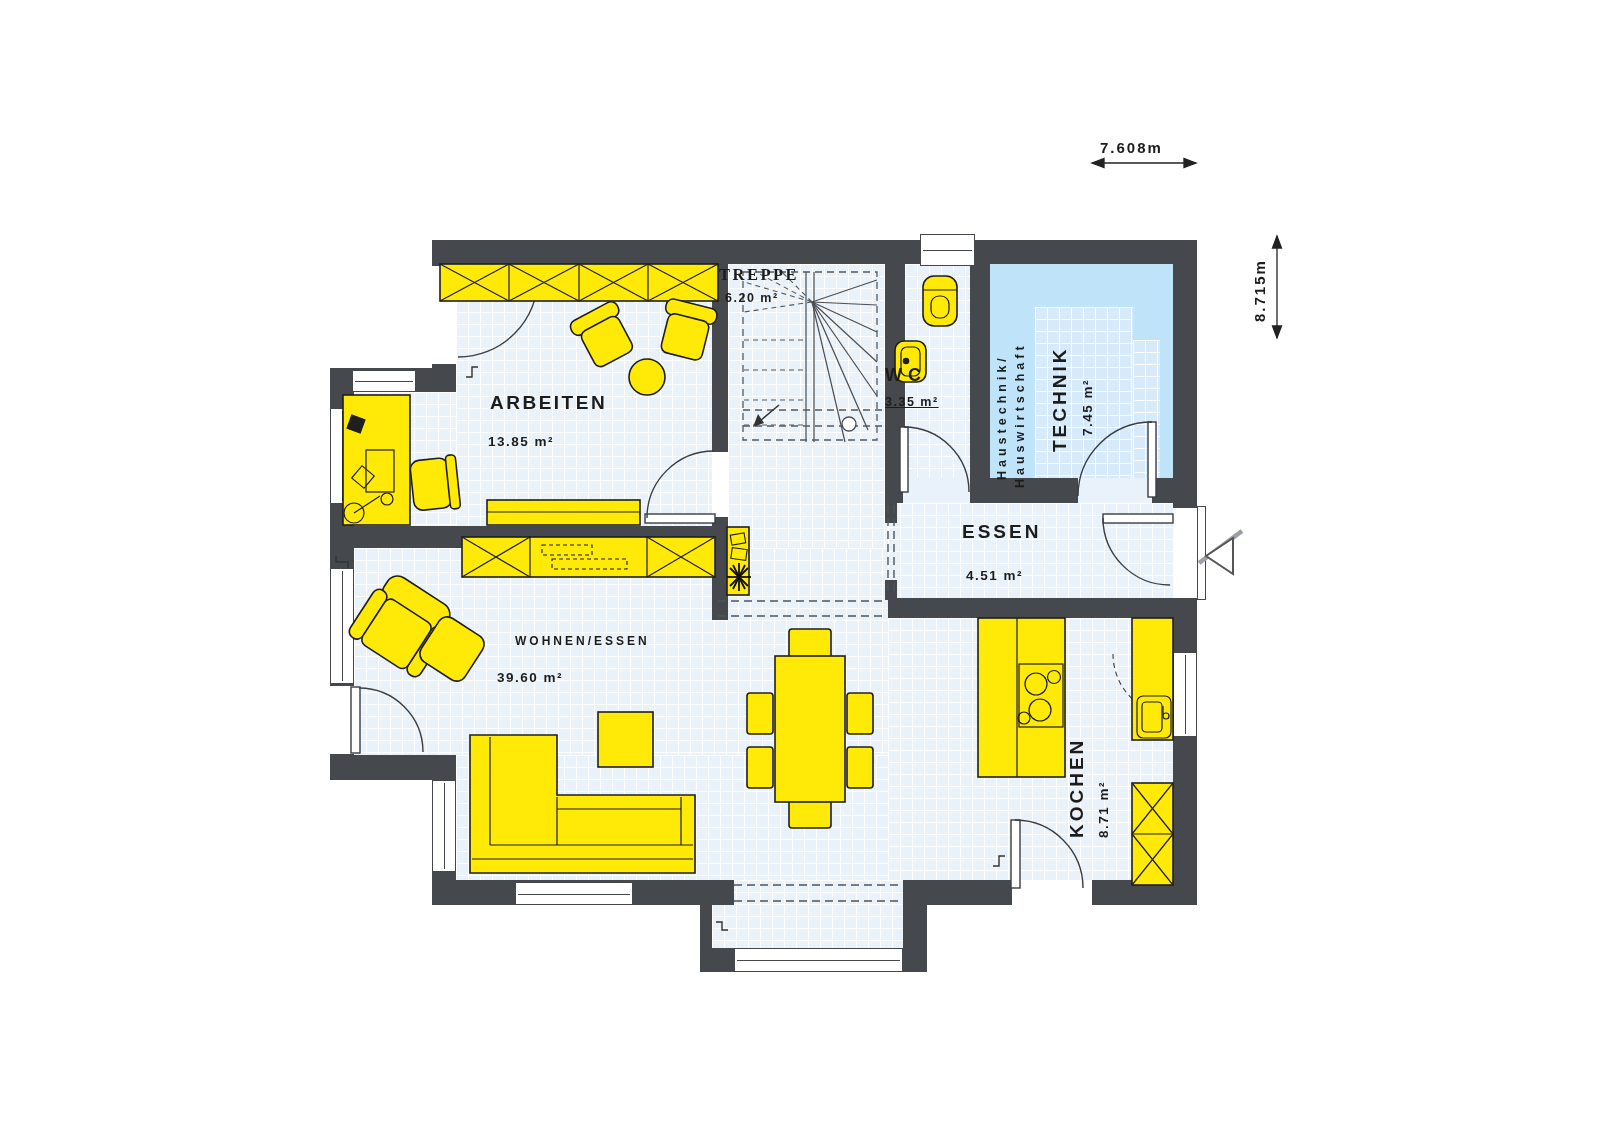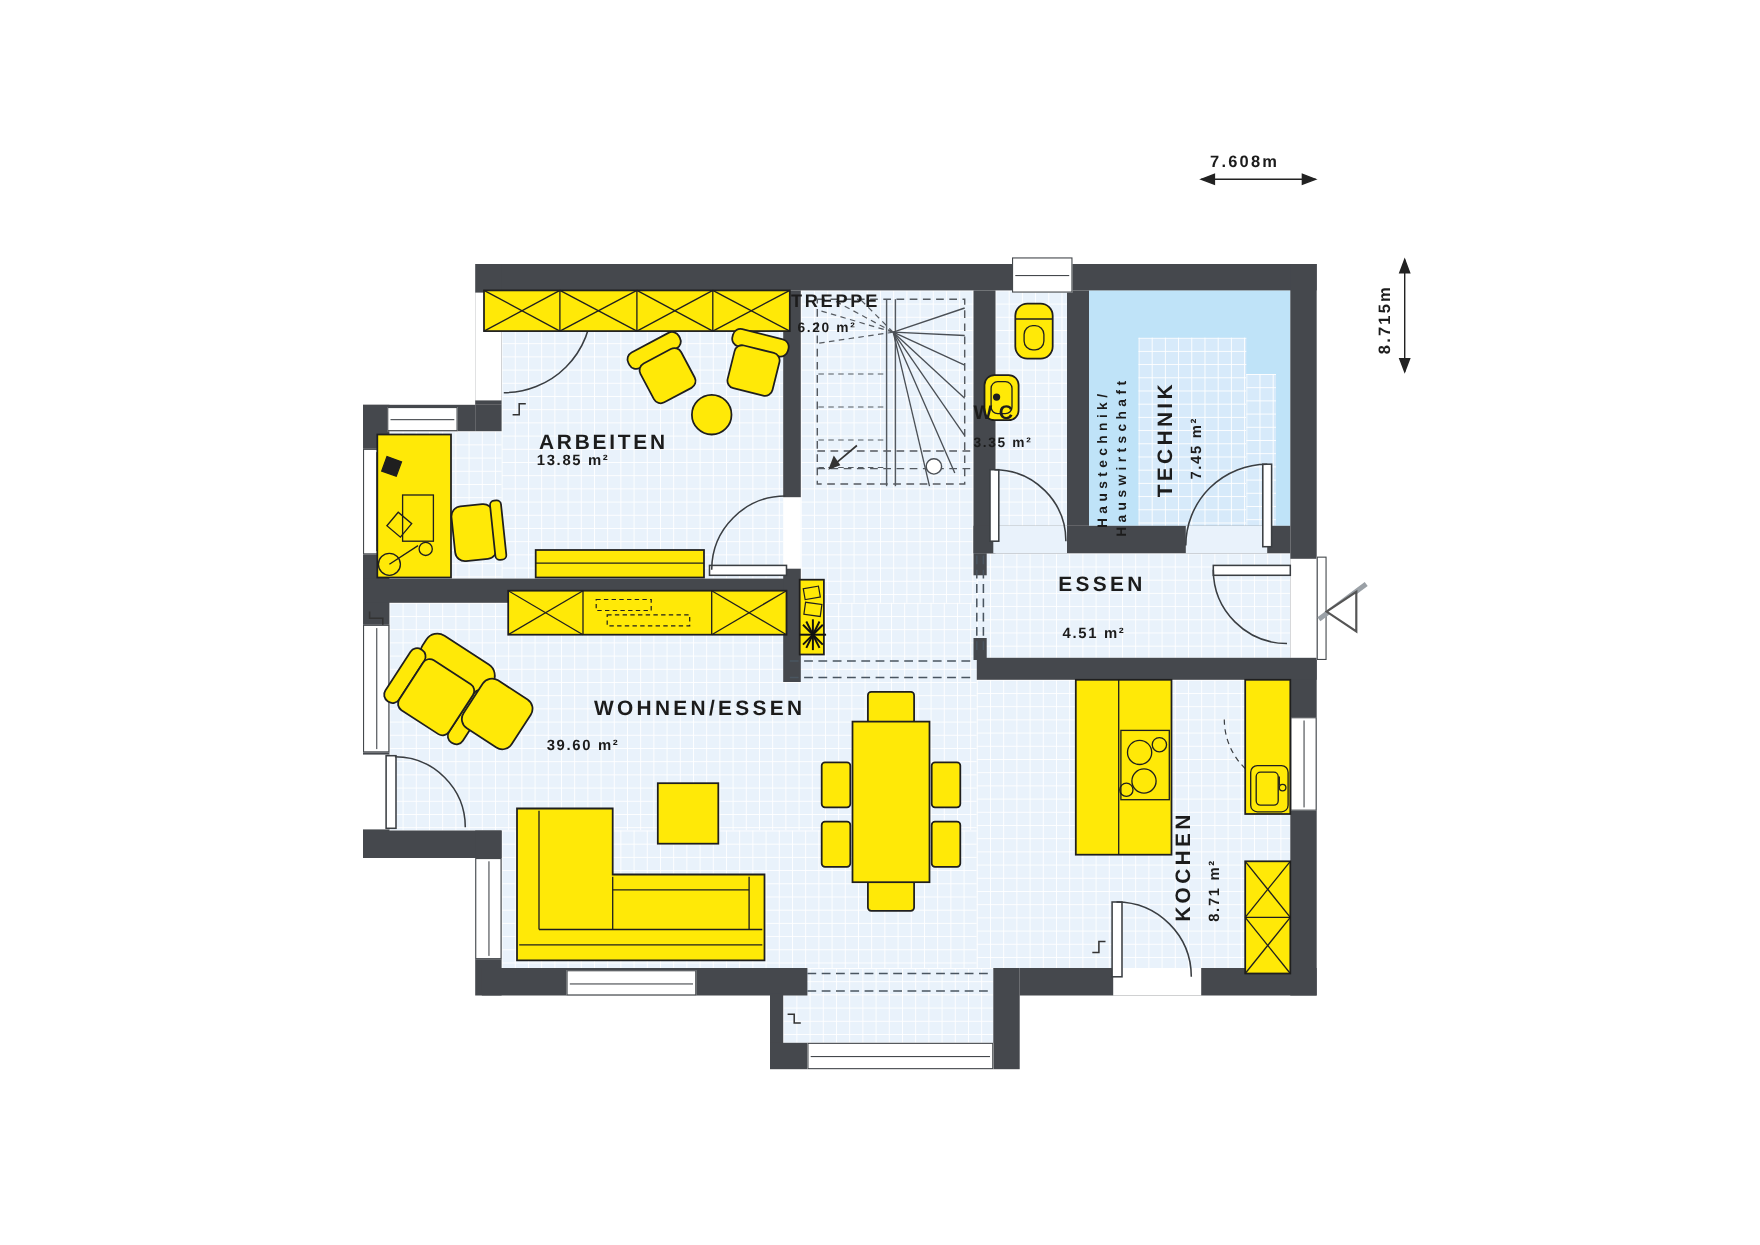--- a/index.html
+++ b/index.html
@@ -340,37 +340,37 @@
 
     <g stroke="#333" stroke-width="1.4" fill="none">
       <polyline points="466,377 472,377 472,367 478,367"></polyline>
       <polyline points="336,556 336,562 348,562 348,568"></polyline>
       <polyline points="993,866 999,866 999,856 1005,856"></polyline>
       <polyline points="716,922 722,922 722,930 728,930"></polyline>
     </g>
   </svg>
 
   <div class="lbl room-name" style="left:490px;top:392px;letter-spacing:2.5px;">ARBEITEN</div>
-  <div class="lbl room-area" style="left:488px;top:411px;text-align:right;">13.85 m²</div>
-
-  <div class="lbl room-name" style="left:719px;top:265px;font-size:16.5px;letter-spacing:2.5px;">TREPPE</div>
+  <div class="lbl room-area" style="left:488px;top:434px;text-align:right;">13.85 m²</div>
+
+  <div class="lbl room-name" style="left:719px;top:265px;font-size:16.5px;letter-spacing:2.5px;font-family:Liberation Serif, serif;">TREPPE</div>
   <div class="lbl room-area" style="left:725px;top:291px;font-size:12.5px;">6.20 m²</div>
 
   <div class="lbl room-name" style="left:885px;top:365px;font-size:18px;letter-spacing:6px;">WC</div>
-  <div class="lbl room-area" style="left:885px;top:395px;font-size:12.5px;">3.35 m²</div>
+  <div class="lbl room-area" style="left:885px;top:395px;font-size:12.5px;text-decoration:underline;">3.35 m²</div>
 
   <div class="lbl room-name vlabel" style="left:1049px;top:452px;">TECHNIK</div>
   <div class="lbl room-area vlabel" style="left:1080px;top:436px;">7.45 m²</div>
   <div class="lbl vlabel" style="left:995px;top:480px;font-size:12.5px;letter-spacing:4px;font-weight:bold;">Haustechnik/</div>
   <div class="lbl vlabel" style="left:1013px;top:488px;font-size:12.5px;letter-spacing:4px;font-weight:bold;">Hauswirtschaft</div>
 
   <div class="lbl room-name" style="left:962px;top:521px;">ESSEN</div>
   <div class="lbl room-area" style="left:966px;top:553px;margin-top:15px;">4.51 m²</div>
 
-  <div class="lbl room-name" style="left:496px;top:634px;font-size:19px;letter-spacing:3px;padding-left:44px;">WOHNEN/ESSEN</div>
+  <div class="lbl room-name" style="left:471px;top:634px;font-size:12px;letter-spacing:3px;padding-left:44px;">WOHNEN/ESSEN</div>
   <div class="lbl room-area" style="left:497px;top:670px;">39.60 m²</div>
 
   <div class="lbl room-name vlabel" style="left:1066px;top:838px;">KOCHEN</div>
   <div class="lbl room-area vlabel" style="left:1096px;top:838px;">8.71 m²</div>
 
   <div class="lbl dim" style="left:1100px;top:139px;">7.608m</div>
   <div class="lbl dim vlabel" style="left:1251px;top:322px;">8.715m</div>
 
 </div>
 

